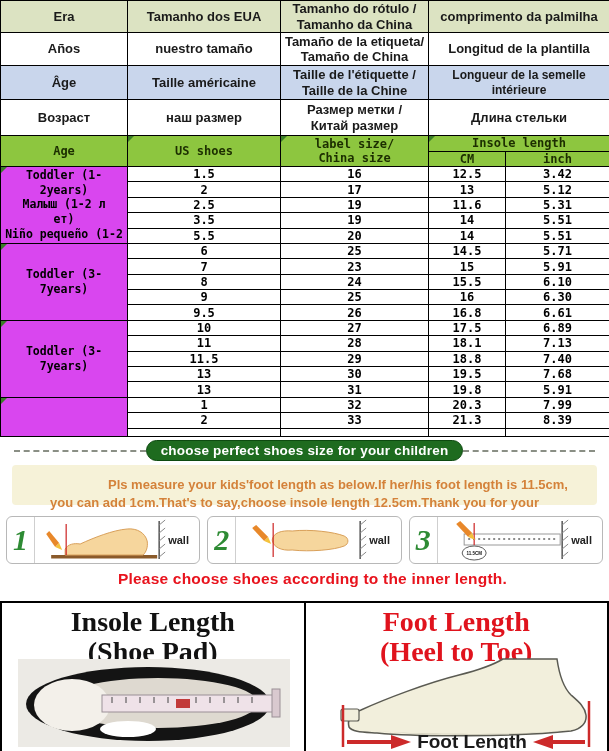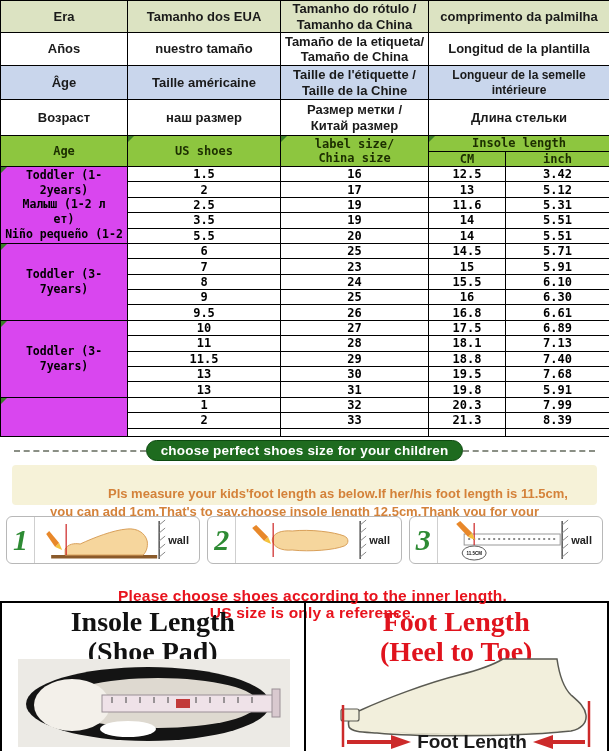--- a/index.html
+++ b/index.html
@@ -56,37 +56,37 @@
   .banner-row { display:flex; align-items:center; height:22px; padding:0 14px; }
   .dash { flex:1; border-top:2px dashed #8a8f85; height:0; }
   .pill {
     background:#1e6b1f; color:#fff; font-weight:bold; font-size:13.5px;
     padding:2px 14px; border-radius:11px; white-space:nowrap;
     border:1px solid #0d4a10; letter-spacing:0.2px;
   }
   .tip-box {
     margin:3px 12px 0 12px; height:40px; background:#f6f2d8; border-radius:4px;
     color:#d4823a; font-size:13px; font-weight:bold; line-height:1.45;
-    padding:20px 8px 0 38px;
+    padding:11px 8px 0 38px;
   }
   .tip-line1 { padding-left:58px; }
   .steps { display:flex; gap:7px; margin:11px 6px 0 6px; height:48px; }
   .step-panel {
     flex:1; border:1px solid #b8b8b8; border-radius:6px; background:#fff;
     display:flex; align-items:stretch; overflow:hidden;
   }
   .step-num {
     width:28px; display:flex; align-items:center; justify-content:center;
     font-family:"Liberation Serif", serif; font-weight:bold; font-style:italic;
     font-size:30px; color:#2e8b34; border-right:1px solid #cfcfcf;
   }
   .step-art { flex:1; position:relative; }
   .step-art svg { display:block; width:100%; height:100%; }
   .warning {
-    margin-top:23px; text-align:center; color:#e8131d; font-weight:bold;
+    margin-top:6px; text-align:center; color:#e8131d; font-weight:bold;
     font-size:15.5px; line-height:1.15; letter-spacing:0.2px;padding-left:16px;
   }
 
   
   .diagrams {
     width:609px; height:156px; border:2px solid #000;
     display:flex; background:#fff;
   }
   .diag-col { flex:1; position:relative; padding-top:4px; }
   .diag-col.left { border-right:2px solid #000; }
@@ -334,21 +334,20 @@
           <path d="M118,8 l6,-5 M118,16 l6,-5 M118,24 l6,-5 M118,32 l6,-5 M118,40 l6,-5" stroke="#888" stroke-width="1"></path>
           <text x="127" y="27" font-size="11" font-weight="bold" fill="#222" font-family="Liberation Sans, sans-serif">wall</text>
         </svg>
       </div>
     </div>
 
   </div>
 
   <div class="warning">
     <div>Please choose shoes according to the inner length.</div>
-    <div>US size is only a reference.</div>
   </div>
 </div>
 
 <div class="diagrams">
 
   <div class="diag-col left">
     <div class="diag-title black pre">Insole Length
 (Shoe Pad)</div>
     <div class="diag-art">
       <svg width="286" height="90" viewBox="0 0 286 90">

